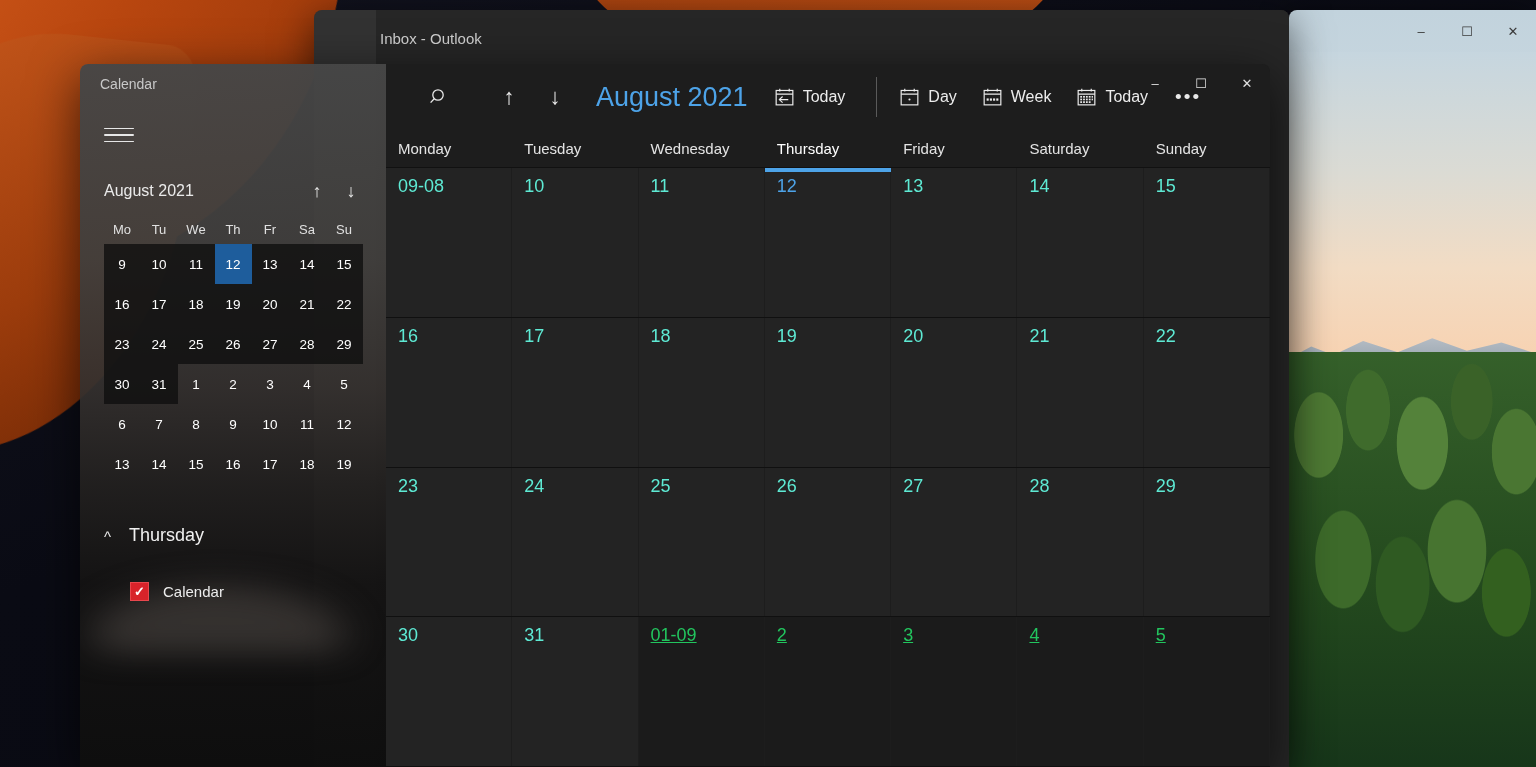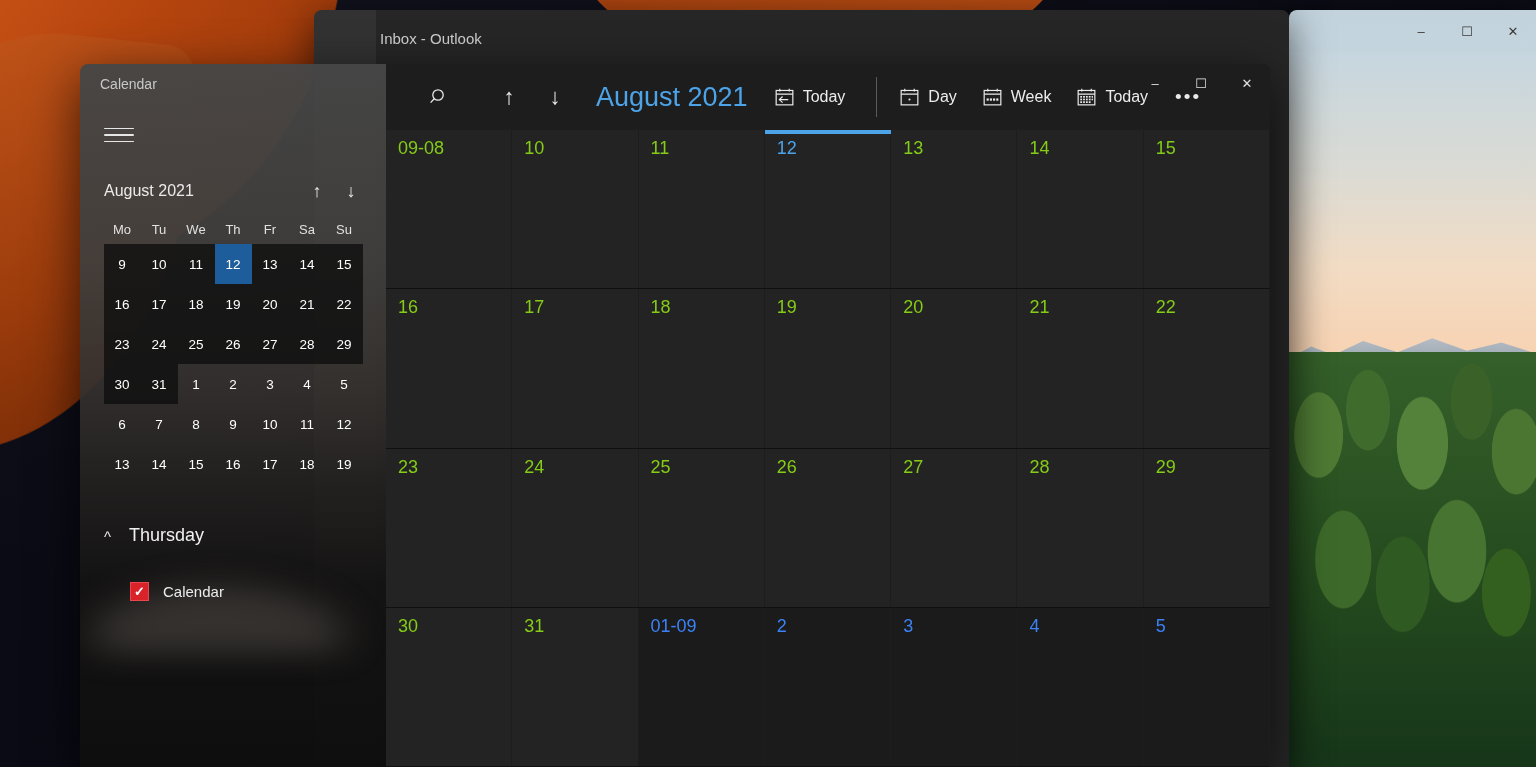--- a/index.html
+++ b/index.html
@@ -238,22 +238,22 @@
   #today-marker {
     position: absolute; top: 0; height: 4px; background: #4da3e8; z-index: 5;
     left: 0; width: 0;
   }
   .week-row { flex: 1 1 0; display: flex; border-bottom: 1.5px solid #101010; position: relative; }
   .day-cell {
     flex: 1 1 0; background: #232323; padding: 8px 0 0 12px; position: relative;
     border-right: 1px solid #1d1d1d;
   }
   .day-cell.othermonth { background: #1b1b1b; }
-  .day-num { font-size: 18px; color: #84cc16; }
-  .day-cell.othermonth .day-num { color: #3b82f6; }
+  .day-num { font-size: 18px; color: #5eead4; }
+  .day-cell.othermonth .day-num { color: #22c55e; text-decoration: underline; }
   .day-num.today { color: #4da3e8; }
 </style>
 </head>
 <body>
 
 <div id="desktop">
   <div class="bloom-petal" id="petal-a"></div>
   <div class="bloom-petal" id="petal-b"></div>
   <div class="bloom-petal" id="petal-c"></div>
   <div id="bloom-ribbon">
@@ -462,20 +462,29 @@
             <rect x="9.4" y="14" width="1.9" height="1.8"></rect>
               <rect x="12.4" y="14" width="1.9" height="1.8"></rect>
           </g>
         </svg>
         <span>Today</span>
       </div>
 
       <div id="tb-more">•••</div>
     </div>
 
+    <div id="cal-dow-row">
+        <div class="dow-head">Monday</div>
+        <div class="dow-head">Tuesday</div>
+        <div class="dow-head">Wednesday</div>
+        <div class="dow-head today-col">Thursday</div>
+        <div class="dow-head">Friday</div>
+        <div class="dow-head">Saturday</div>
+        <div class="dow-head">Sunday</div>
+      </div>
 
     <div id="cal-grid">
       <div id="today-marker" style="left: 42.8571%; width: 14.2857%; background: rgb(77, 163, 232);"></div>
     <div class="week-row">
           <div class="day-cell">
             <div class="day-num">09-08</div>
           </div>
           <div class="day-cell">
             <div class="day-num">10</div>
           </div>

